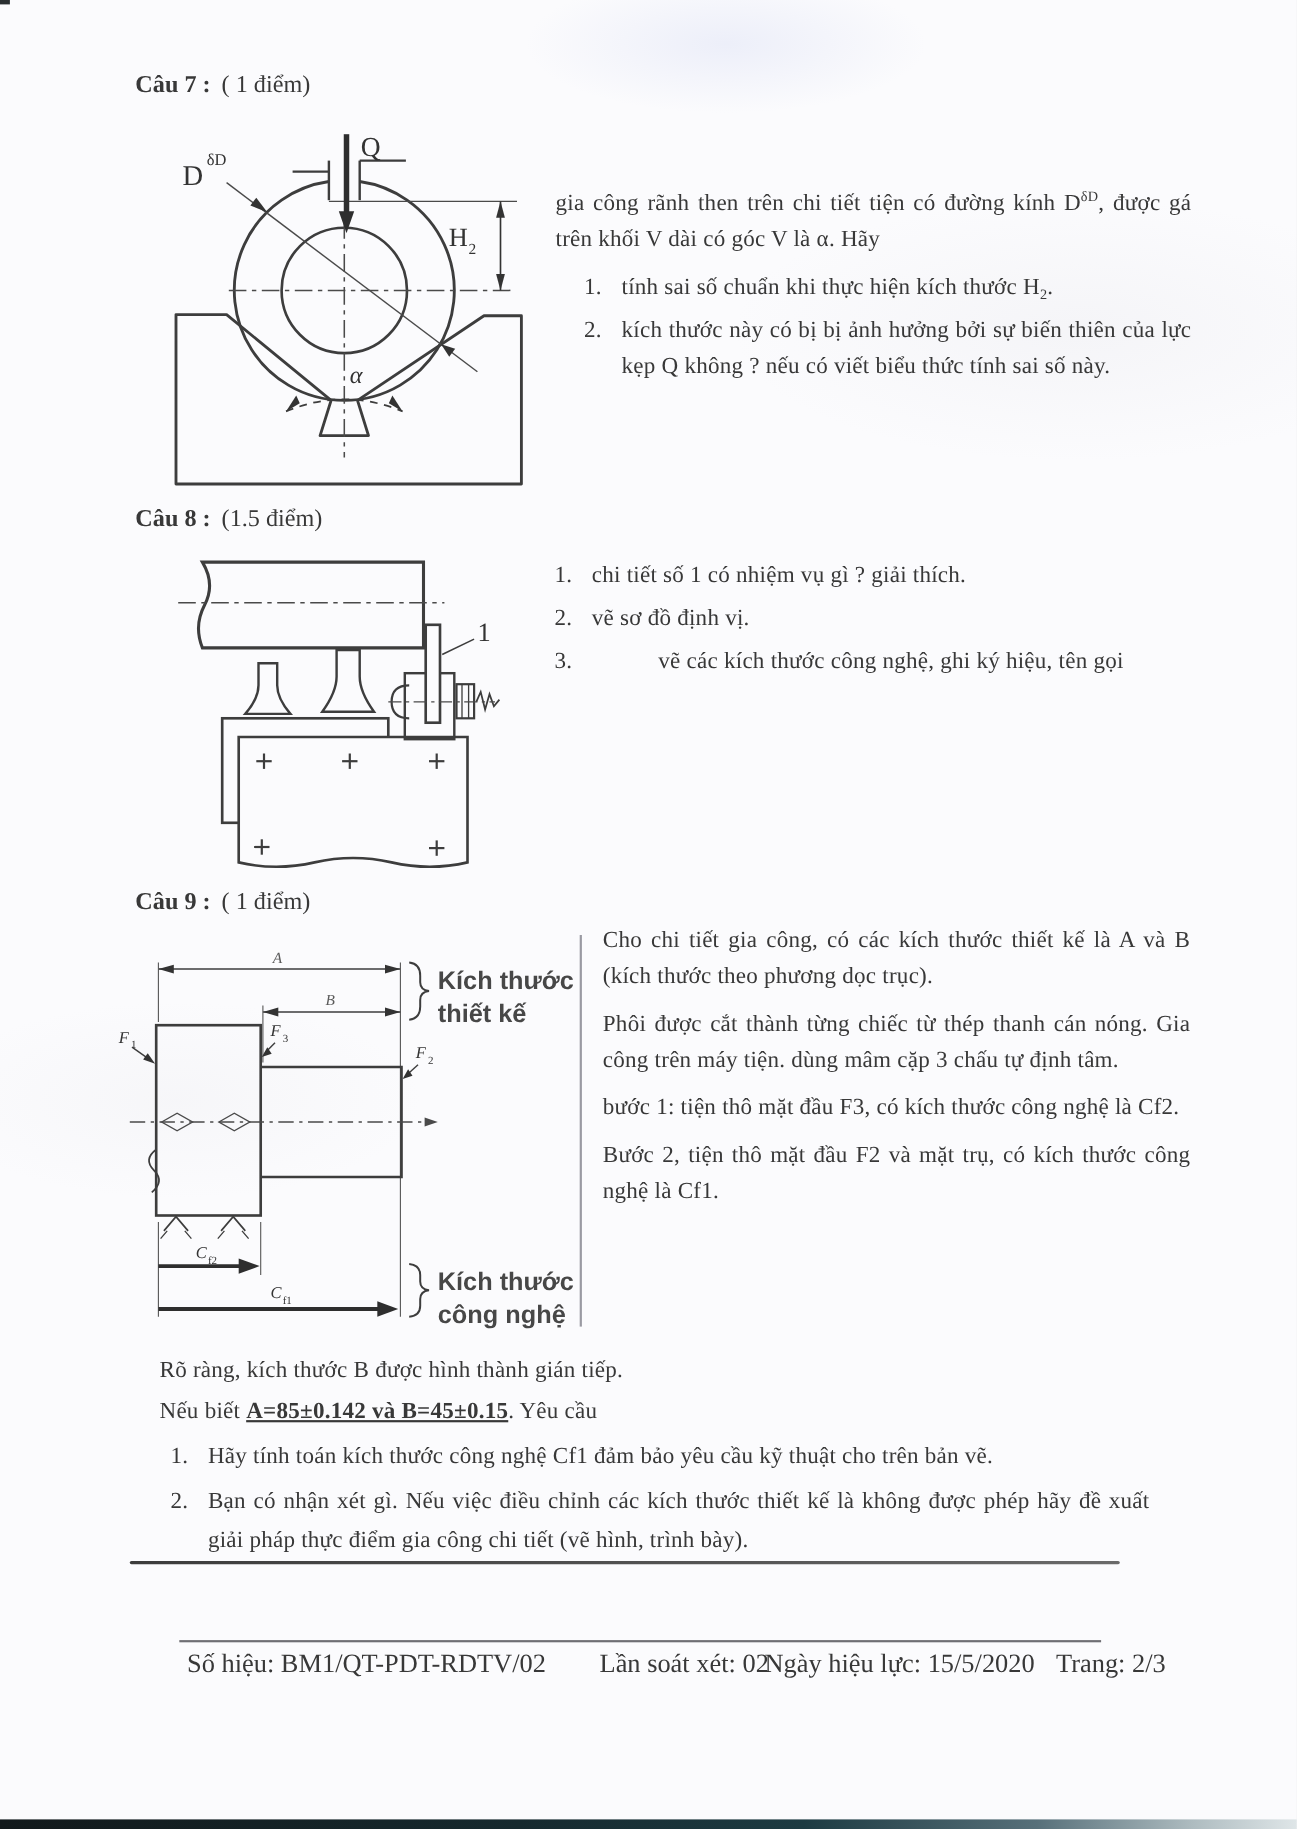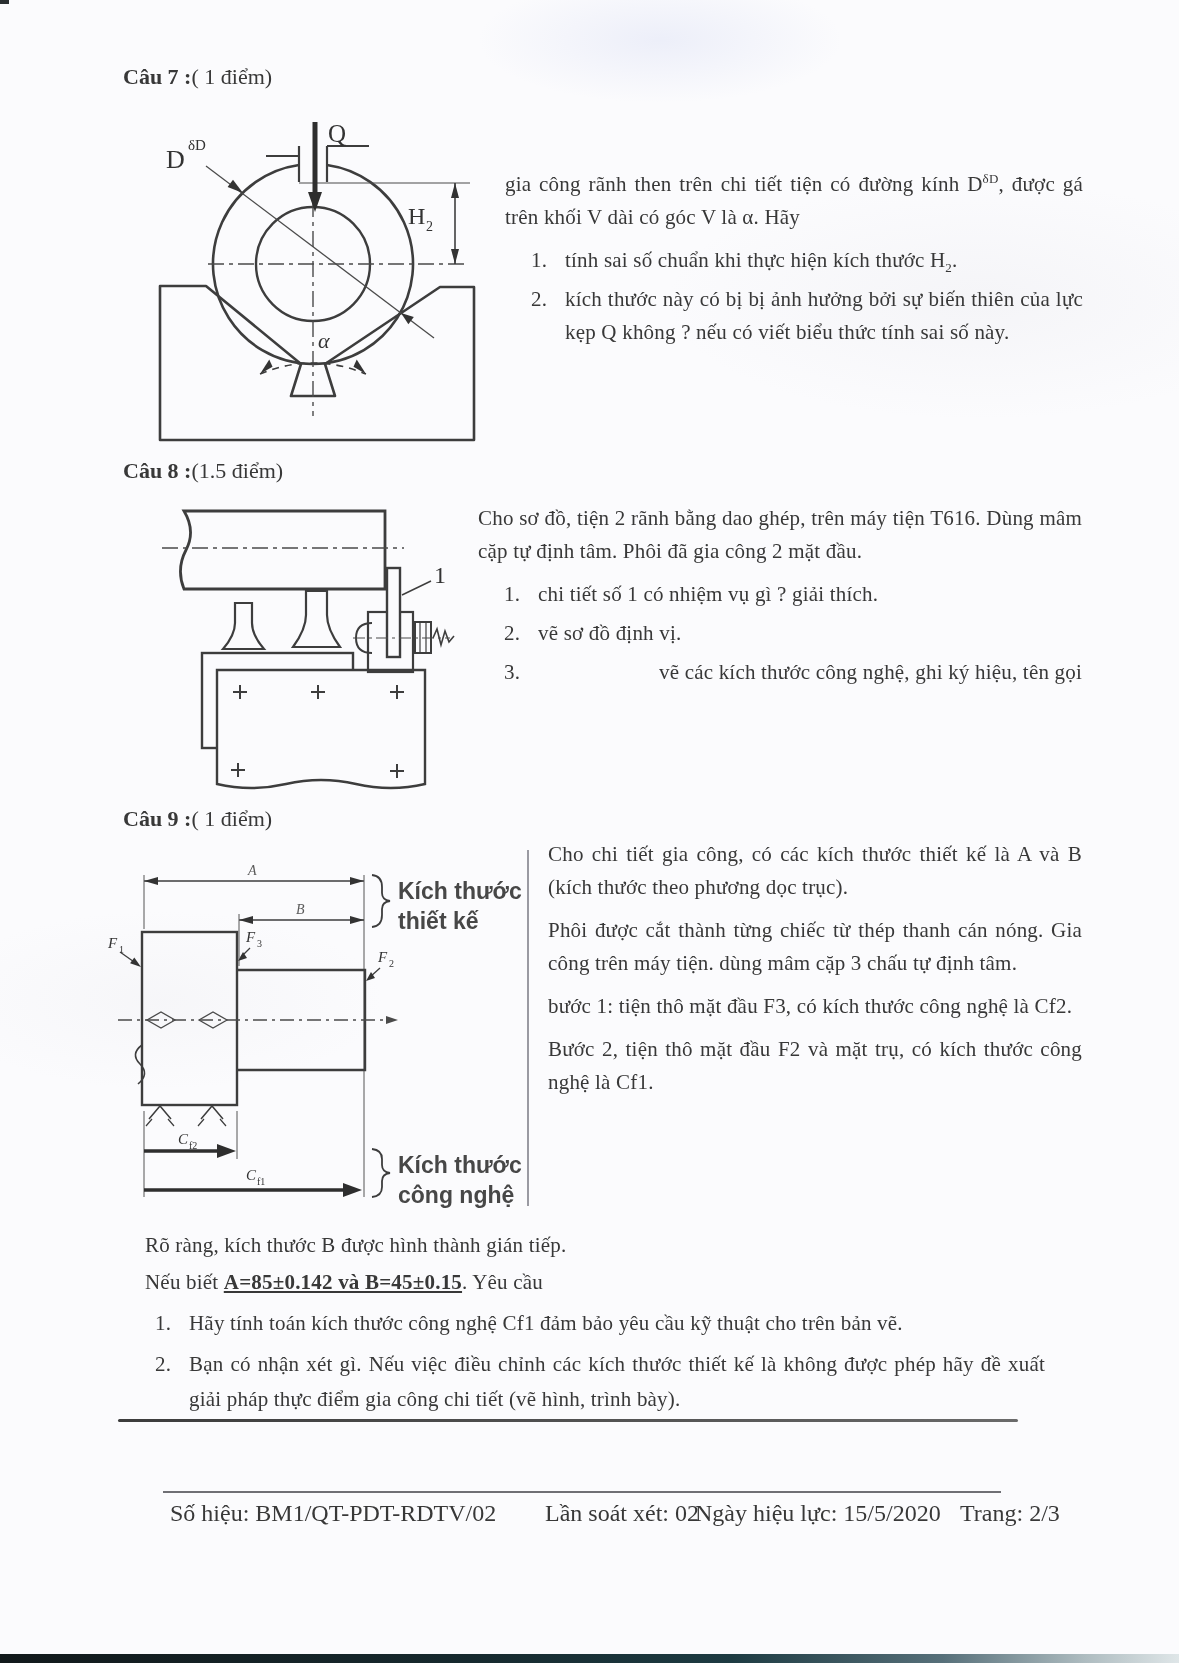--- a/index.html
+++ b/index.html
@@ -10,21 +10,21 @@
       radial-gradient(ellipse 420px 160px at 980px 300px, rgba(200,200,210,.12), rgba(200,200,210,0) 75%),
       radial-gradient(ellipse 300px 120px at 160px 1000px, rgba(205,205,212,.10), rgba(205,205,212,0) 75%),
       #fbfbfd;
     overflow:hidden;
     font-family:"Liberation Serif","DejaVu Serif",serif;
     color:#383838;
   }
   .abs{position:absolute;}
   .heading{font-size:22px; white-space:nowrap;}
   .heading .qlabel{font-weight:bold;}
-  .heading .qpts{font-weight:normal; }
+  .heading .qpts{font-weight:normal; margin-left:10px;}
   .body-text{font-size:21px; line-height:33px; text-align:justify; letter-spacing:.2px;}
   .para{margin:0 0 10px 0;}
   .qlist{margin-top:4px;}
   .qitem{display:flex; margin-bottom:6px;}
   .qitem .num{flex:0 0 34px; margin-left:26px;}
   .qitem .txt{flex:1; text-align:justify;}
   sup{font-size:13px; vertical-align:super; line-height:0;}
   sub{font-size:13px; vertical-align:sub; line-height:0;}
   .hr-main{position:absolute; height:3px; background:linear-gradient(90deg,#3c3c3c,#555 60%,#6a6a6a); border-radius:2px;}
   .divider-v{position:absolute; width:2px; background:#9a9aa2;}
@@ -144,33 +144,32 @@
     <rect x="239" y="95" width="13" height="89" fill="#fbfbfd" stroke="#3d3d3d" stroke-width="2.4"></rect>
 
     <line x1="14" y1="75" x2="256" y2="75" stroke="#4a4a4a" stroke-width="1.4" stroke-dasharray="16 5 4 5"></line>
     <line x1="205" y1="165" x2="302" y2="165" stroke="#4a4a4a" stroke-width="1.2" stroke-dasharray="12 4 3 4"></line>
 
     <text x="286" y="110" font-size="24">1</text>
     <line x1="283" y1="108" x2="254" y2="122" stroke="#3d3d3d" stroke-width="1.4"></line>
   </svg>
 
   <div class="abs body-text" style="left:478px; top:502px; width:604px;">
-    <p class="para">Cho sơ đồ, tiện 2 rãnh bằng dao ghép, trên máy tiện T616. Dùng mâm cặp tự định tâm. Phôi đã gia công 2 mặt đầu.</p>
     <div class="qlist">
       <div class="qitem">
         <span class="num">1.</span>
         <div class="txt">chi tiết số 1 có nhiệm vụ gì ? giải thích.</div>
       </div>
       <div class="qitem">
         <span class="num">2.</span>
         <div class="txt">vẽ sơ đồ định vị.</div>
       </div>
       <div class="qitem">
         <span class="num">3.</span>
-        <div class="txt" style="text-align:right;">vẽ các kích thước công nghệ, ghi ký hiệu, tên gọi</div>
+        <div class="txt" style="text-align:center;">vẽ các kích thước công nghệ, ghi ký hiệu, tên gọi</div>
       </div>
     </div>
   </div>
 
   <div class="abs heading" style="left:123px; top:806px;">
     <span class="qlabel">Câu 9 :</span><span class="qpts">( 1 điểm)</span>
   </div>
 
   <svg class="abs" style="left:100px; top:853px;" width="420" height="360" viewBox="0 0 420 360">
 

